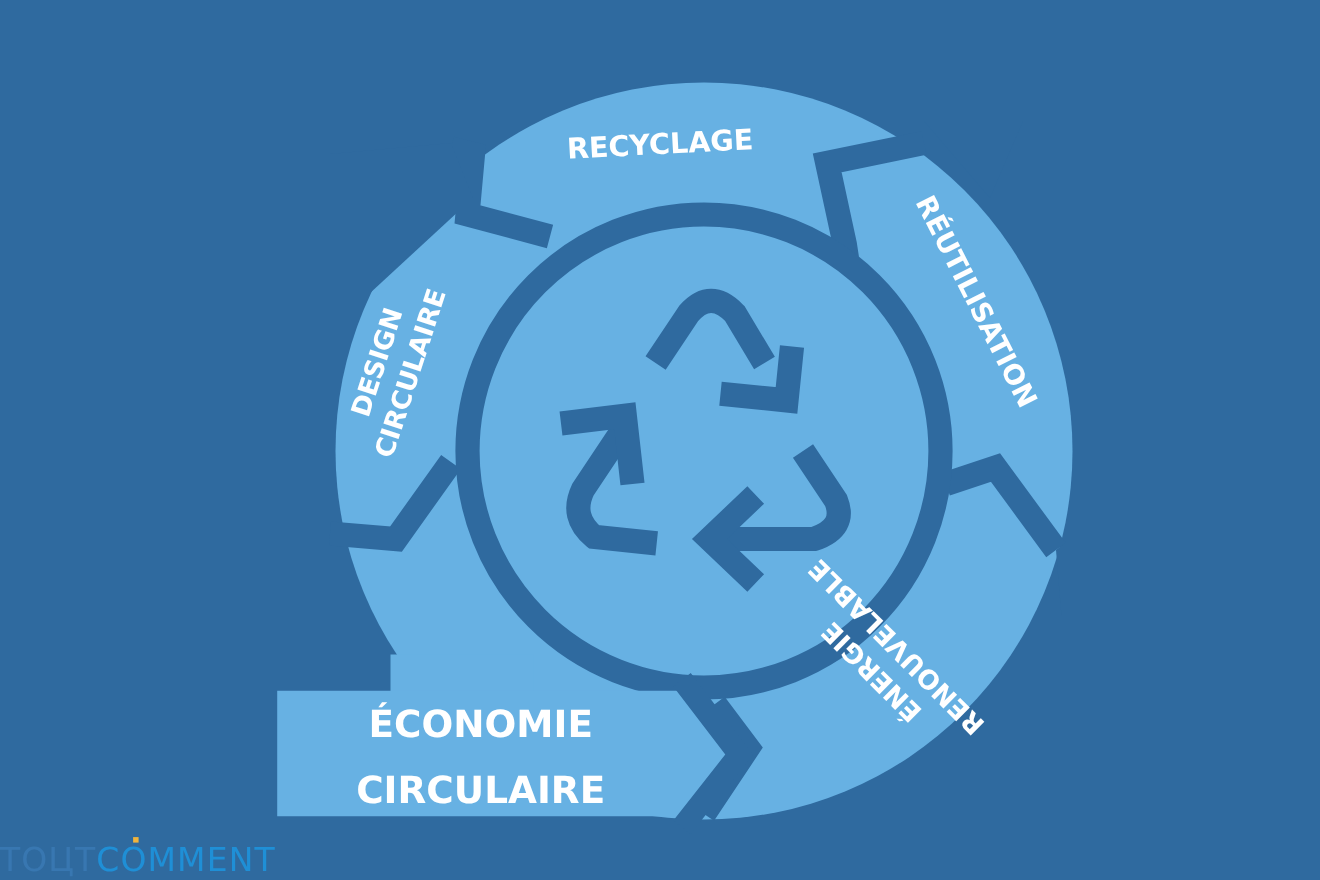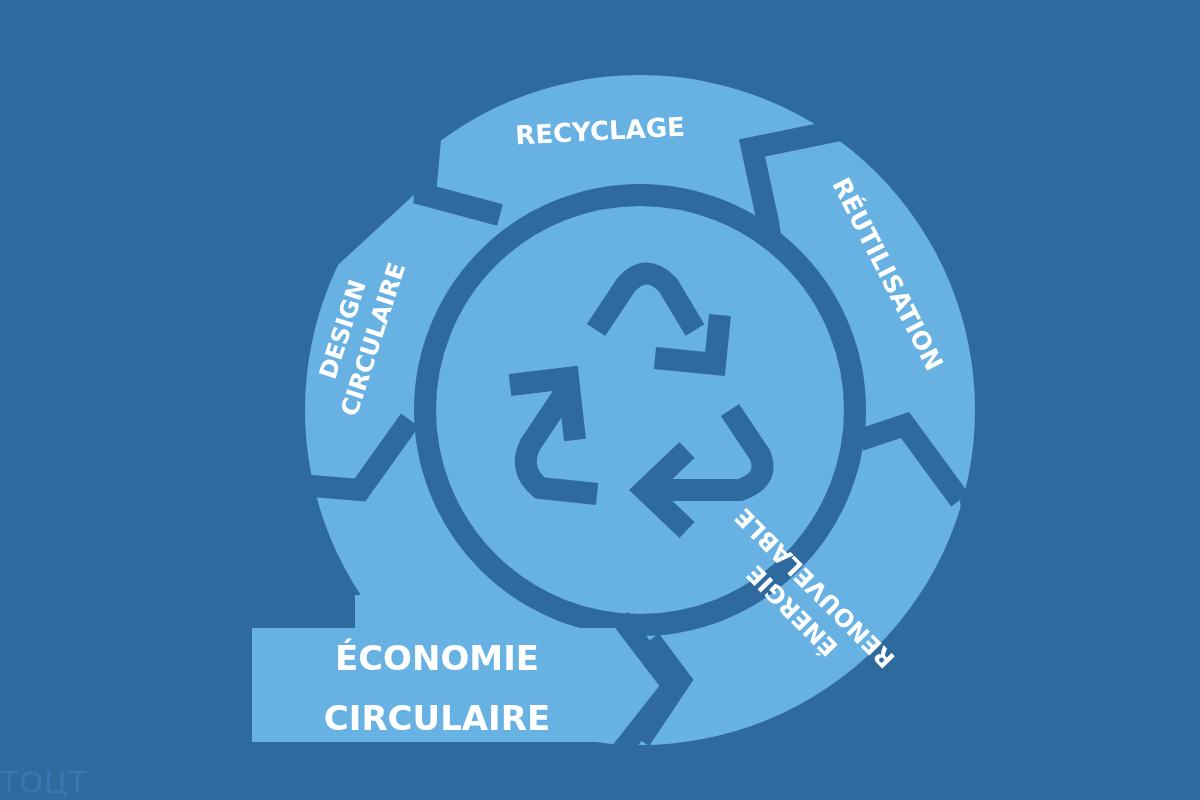--- a/index.html
+++ b/index.html
@@ -81,13 +81,14 @@
     <text class="lbl" font-size="24" x="0" y="-10" text-anchor="middle">DESIGN</text>
     <text class="lbl" font-size="24" x="0" y="22" text-anchor="middle">CIRCULAIRE</text>
   </g>
 
   <text class="lbl" font-size="34" x="437" y="670" text-anchor="middle">ÉCONOMIE</text>
   <text class="lbl" font-size="34" x="437" y="730" text-anchor="middle">CIRCULAIRE</text>
 </svg>
 
 <div class="watermark">
   <span class="wm-a">ТОЦТ</span>
+  <span class="wm-b"><span class="wm-dot"></span><span>COMMENT</span></span>
 </div>
 
 </body></html>

